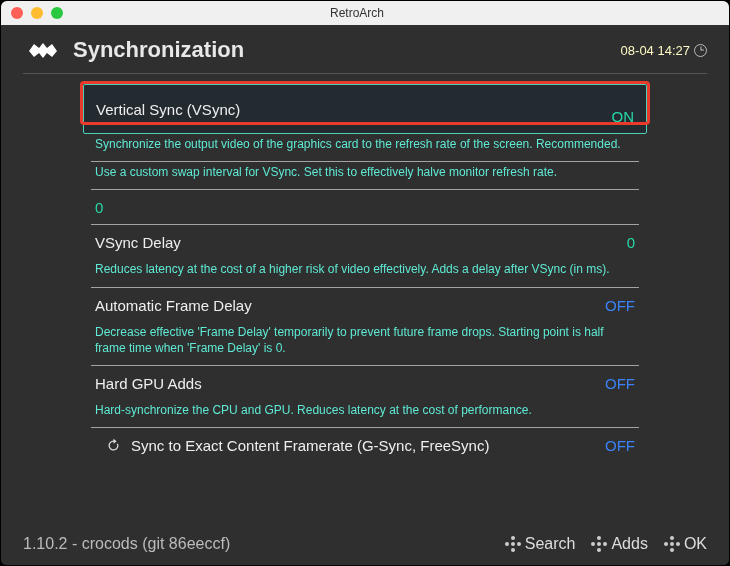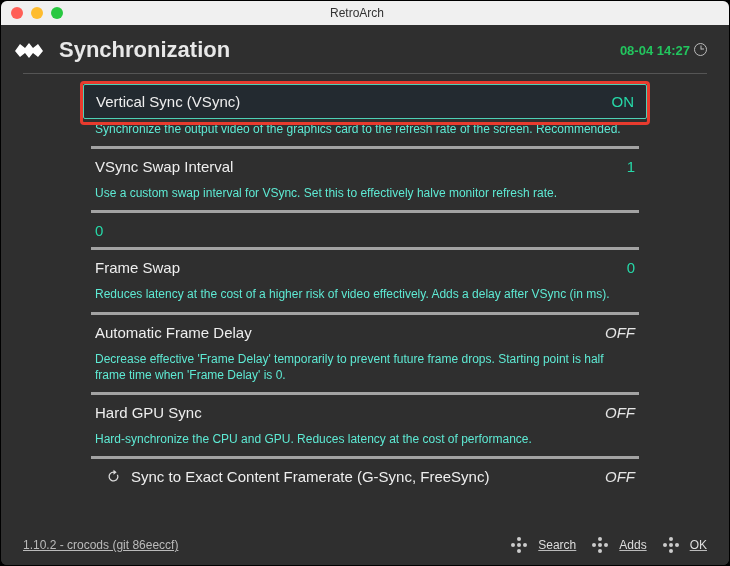--- a/index.html
+++ b/index.html
@@ -12,53 +12,53 @@
   .traffic { display: flex; gap: 8px; padding-left: 10px; }
   .tl { width: 12px; height: 12px; border-radius: 50%; }
   .tl.red { background: #ff5f57; }
   .tl.yellow { background: #febc2e; }
   .tl.green { background: #28c840; }
   .titlebar .title { position: absolute; left: 0; right: 16px; text-align: center; font-size: 12px; color: #333; pointer-events: none; }
 
   
   .app { position: absolute; top: 24px; left: 0; right: 0; bottom: 0; background: #2f2f2f; color: #e8e8e8; display: flex; flex-direction: column; }
 
-  .header { display: flex; align-items: center; padding: 12px 22px 10px 12px; }
+  .header { display: flex; align-items: center; padding: 12px 22px 10px 26px; }
   .logo { width: 32px; height: 20px; margin-right: 14px; display: flex; align-items: center; justify-content: center; }
   .logo svg { width: 32px; height: 20px; fill: #fff; }
   .header-title { font-size: 22px; font-weight: 600; flex: 1; }
-  .clock { font-size: 13px; color: #22c55e; display: flex; gap: 4px; font-weight: bold; }
+  .clock { font-size: 13px; color: #fef9c3; display: flex; align-items: center; gap: 4px; }
   .clock-icon { width: 13px; height: 13px; border: 1.2px solid #bbb; border-radius: 50%; position: relative; }
   .clock-icon::before { content: ""; position: absolute; left: 50%; top: 50%; width: 1px; height: 3.5px; background: #bbb; transform-origin: bottom; transform: translate(-50%,-100%); }
   .clock-icon::after { content: ""; position: absolute; left: 50%; top: 50%; width: 3px; height: 1px; background: #bbb; transform: translate(0,-50%); }
 
   .divider { height: 1px; background: #555; margin: 0 22px; }
 
   .list { flex: 1; overflow: hidden; padding: 10px 0 0 0; }
-  .row { margin: 0 90px; border-bottom: 3px solid #a3a3a3; }
+  .row { margin: 0 90px; border-bottom: 1px solid #a3a3a3; }
   .row-top { display: flex; align-items: center; padding: 9px 4px 8px 4px; cursor: pointer; }
   .row-label { flex: 1; font-size: 15px; color: #eee; }
   .row-value { font-size: 15px; }
-  .row-value.on { color: #26d9a8; }
+  .row-value.on { color: #26d9a8; margin-top: 15px; }
   .row-value.num { color: #26d9a8; }
-  .row-value.off { color: #e5e5e5; font-style: italic; }
+  .row-value.off { color: #3b82f6; }
   .row-desc { font-size: 12px; color: #5eead4; padding: 2px 4px 9px 4px; line-height: 1.35; }
 
   .row.selected { position: relative; }
   .row.selected .row-top { background: #232a30; border: 1px solid #4dd0b5; border-radius: 2px; padding: 8px 12px; margin: 0 -8px; position: relative; }
   .row.selected::after { content: ""; position: absolute; inset: -3px -11px auto -11px; height: 38px; border: 3px solid #e83b2e; border-radius: 4px; pointer-events: none; }
 
   .row.sub .row-top { padding-left: 14px; }
   .sub-icon { width: 16px; height: 16px; margin-right: 10px; display: inline-flex; align-items: center; justify-content: center; }
   .sub-icon svg { fill: #ddd; width: 15px; height: 15px; }
   .row.sub { border-bottom: none; }
 
-  .footer { display: flex; align-items: center; padding: 10px 22px 12px 22px; font-size: 12px; color: #bbb; text-decoration: underline; }
+  .footer { display: flex; align-items: flex-start; padding: 10px 22px 12px 22px; font-size: 16px; color: #bbb; }
   .footer .spacer { flex: 1; }
-  .fbtn { display: flex; align-items: center; gap: 11px; margin-left: 16px; cursor: pointer; color: #ddd; }
+  .fbtn { display: flex; align-items: center; gap: 4px; margin-left: 16px; cursor: pointer; color: #ddd; }
   .pad { width: 16px; height: 16px; position: relative; }
   .pad span { position: absolute; width: 4px; height: 4px; background: #ccc; border-radius: 50%; }
   .pad .c  { left: 6px; top: 6px; }
   .pad .n  { left: 6px; top: 0; }
   .pad .s  { left: 6px; top: 12px; }
   .pad .e  { left: 12px; top: 6px; }
   .pad .w  { left: 0;  top: 6px; }
 </style>
 </head>
 <body>
@@ -90,48 +90,44 @@
 
     <div class="list" id="list">
         <div class="row selected">
           <div class="row-top">
             <div class="row-label">Vertical Sync (VSync)</div>
             <div class="row-value on">ON</div>
           </div>
           <div class="row-desc">Synchronize the output video of the graphics card to the refresh rate of the screen. Recommended.</div>
         </div>
         <div class="row">
-          <div class="row-top">
-            <div class="row-label">VSync Swap Interval</div>
-            <div class="row-value num">1</div>
-          </div>
           <div class="row-desc">Use a custom swap interval for VSync. Set this to effectively halve monitor refresh rate.</div>
         </div>
         <div class="row">
           <div class="row-top">
             <div class="row-value num">0</div>
           </div>
         </div>
         <div class="row">
           <div class="row-top">
-            <div class="row-label">Frame Swap</div>
+            <div class="row-label">VSync Delay</div>
             <div class="row-value num">0</div>
           </div>
           <div class="row-desc">Reduces latency at the cost of a higher risk of video effectively. Adds a delay after VSync (in ms).</div>
         </div>
         <div class="row">
           <div class="row-top">
             <div class="row-label">Automatic Frame Delay</div>
             <div class="row-value off">OFF</div>
           </div>
           <div class="row-desc">Decrease effective 'Frame Delay' temporarily to prevent future frame drops. Starting point is half frame time when 'Frame Delay' is 0.</div>
         </div>
         <div class="row">
           <div class="row-top">
-            <div class="row-label">Hard GPU Sync</div>
+            <div class="row-label">Hard GPU Adds</div>
             <div class="row-value off">OFF</div>
           </div>
           <div class="row-desc">Hard-synchronize the CPU and GPU. Reduces latency at the cost of performance.</div>
         </div>
         <div class="row sub">
           <div class="row-top">
             <span class="sub-icon">
               <svg viewBox="0 0 24 24">
                 <path d="M12 4a8 8 0 1 0 7.4 5h-2.2A6 6 0 1 1 12 6v3l5-4-5-4v3z"></path>
               </svg>

